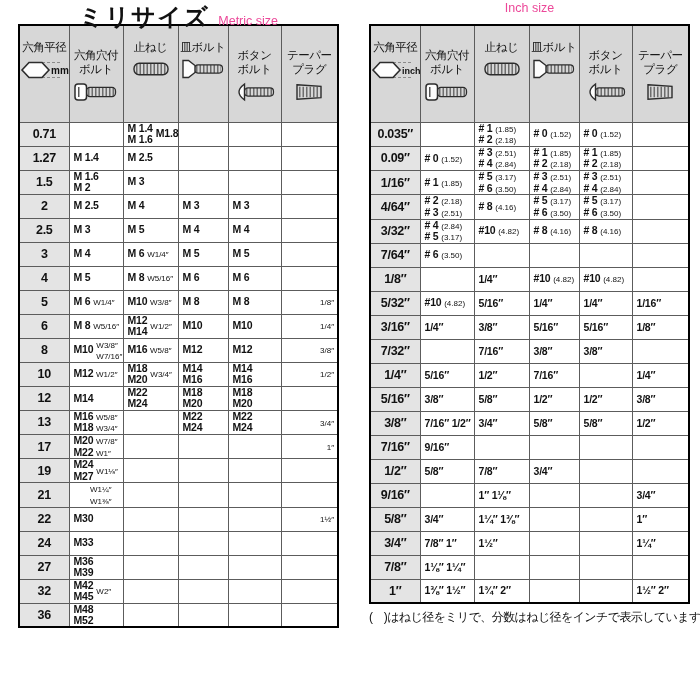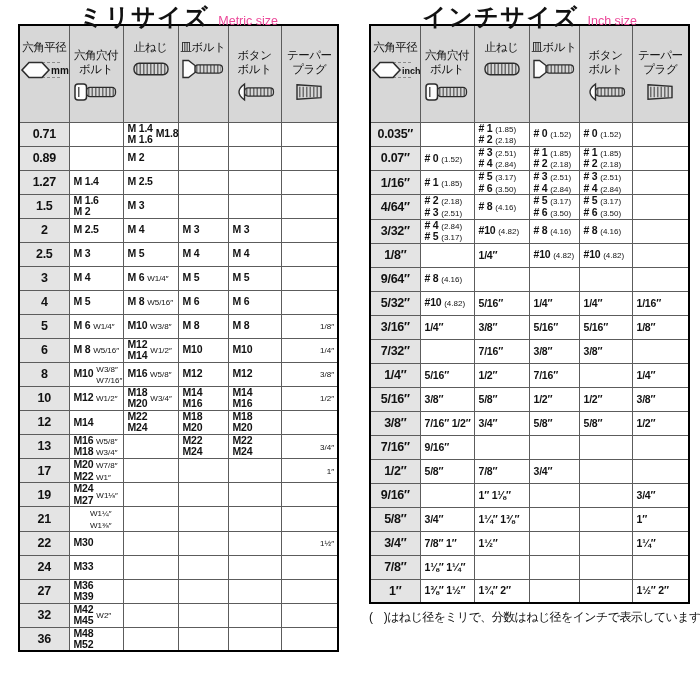--- a/index.html
+++ b/index.html
@@ -117,34 +117,20 @@
                 <div class="lines side">
                   <div class="ln"><span>M1.8</span></div>
                 </div>
               </div>
             </td>
             <td></td>
             <td></td>
             <td></td>
           </tr>
           <tr>
-            <th>0.89</th>
-            <td></td>
-            <td>
-              <div class="cellwrap">
-                <div class="lines">
-                  <div class="ln"><span>M 2</span></div>
-                </div>
-              </div>
-            </td>
-            <td></td>
-            <td></td>
-            <td></td>
-          </tr>
-          <tr>
             <th>1.27</th>
             <td>
               <div class="cellwrap">
                 <div class="lines">
                   <div class="ln"><span>M 1.4</span></div>
                 </div>
               </div>
             </td>
             <td>
               <div class="cellwrap">
@@ -677,21 +663,20 @@
             <td></td>
             <td></td>
             <td></td>
           </tr>
         </tbody>
       </table>
   </section>
 
   <section class="tbl-section">
     <div class="title">
-      <span class="jp">インチサイズ</span>
       <span class="en">Inch size</span>
     </div>
     <table class="t-inch">
         <colgroup>
           <col style="width: 50px;">
           <col style="width: 54px;">
           <col style="width: 55px;">
           <col style="width: 50px;">
           <col style="width: 53px;">
           <col style="width: 57px;">
@@ -773,21 +758,21 @@
             <td>
               <div class="cellwrap">
                 <div class="lines">
                   <div class="ln"><span># 0 </span><span class="sm">(1.52)</span></div>
                 </div>
               </div>
             </td>
             <td></td>
           </tr>
           <tr>
-            <th>0.07″</th>
+            <th>0.09″</th>
             <td>
               <div class="cellwrap">
                 <div class="lines">
                   <div class="ln"><span># 0 </span><span class="sm">(1.52)</span></div>
                 </div>
               </div>
             </td>
             <td>
               <div class="cellwrap">
                 <div class="lines">
@@ -911,20 +896,34 @@
             <td>
               <div class="cellwrap">
                 <div class="lines">
                   <div class="ln"><span># 8 </span><span class="sm">(4.16)</span></div>
                 </div>
               </div>
             </td>
             <td></td>
           </tr>
           <tr>
+            <th>7/64″</th>
+            <td>
+              <div class="cellwrap">
+                <div class="lines">
+                  <div class="ln"><span># 6 </span><span class="sm">(3.50)</span></div>
+                </div>
+              </div>
+            </td>
+            <td></td>
+            <td></td>
+            <td></td>
+            <td></td>
+          </tr>
+          <tr>
             <th>1/8″</th>
             <td></td>
             <td>
               <div class="cellwrap">
                 <div class="lines">
                   <div class="ln"><span>1/4″</span></div>
                 </div>
               </div>
             </td>
             <td>
@@ -934,34 +933,20 @@
                 </div>
               </div>
             </td>
             <td>
               <div class="cellwrap">
                 <div class="lines">
                   <div class="ln"><span>#10 </span><span class="sm">(4.82)</span></div>
                 </div>
               </div>
             </td>
-            <td></td>
-          </tr>
-          <tr>
-            <th>9/64″</th>
-            <td>
-              <div class="cellwrap">
-                <div class="lines">
-                  <div class="ln"><span># 8 </span><span class="sm">(4.16)</span></div>
-                </div>
-              </div>
-            </td>
-            <td></td>
-            <td></td>
-            <td></td>
             <td></td>
           </tr>
           <tr>
             <th>5/32″</th>
             <td>
               <div class="cellwrap">
                 <div class="lines">
                   <div class="ln"><span>#10 </span><span class="sm">(4.82)</span></div>
                 </div>
               </div>

